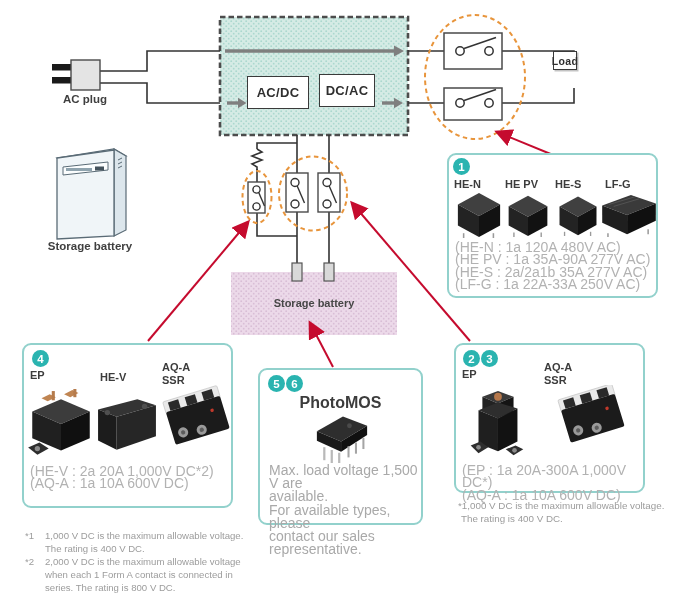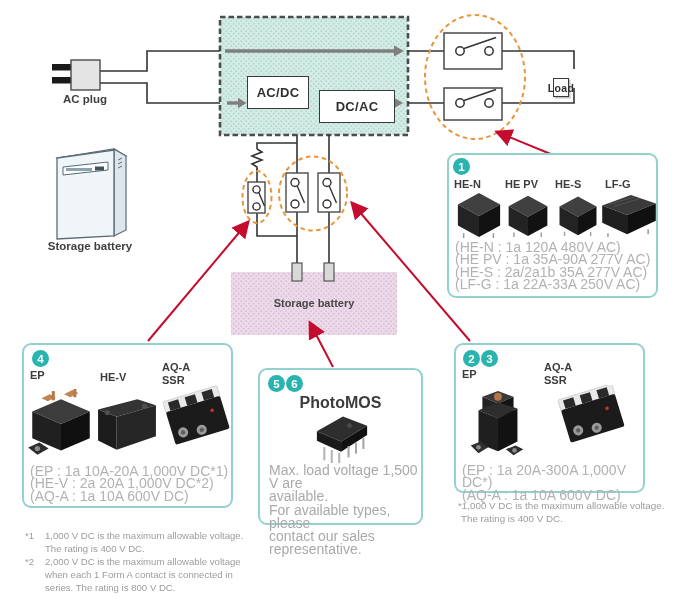--- a/index.html
+++ b/index.html
@@ -213,23 +213,23 @@
       <line x1="558" y1="157" x2="497" y2="132" marker-end="url(#mred)"></line>
       <line x1="148" y1="341" x2="248" y2="222" marker-end="url(#mred)"></line>
       <line x1="470" y1="341" x2="352" y2="203" marker-end="url(#mred)"></line>
       <line x1="333" y1="367" x2="310" y2="323" marker-end="url(#mred)"></line>
     </g>
   </svg>
 
 
   <div class="wbox" style="left:247px;top:76px;width:62px;height:33px;">AC/DC</div>
 
-  <div class="wbox" style="left:319px;top:90px;width:76px;height:33px;">DC/AC</div>
-
-  <div class="wbox loadbox" style="left:553px;top:78px;width:16px;height:19px;">Load</div>
+  <div class="wbox" style="left:319px;top:74px;width:56px;height:33px;">DC/AC</div>
+
+  <div class="wbox loadbox" style="left:553px;top:51px;width:24px;height:19px;">Load</div>
 
   <div class="lbl" style="left:50px;top:93px;width:70px;">AC plug</div>
 
   <div class="lbl" style="left:25px;top:240px;width:130px;">Storage battery</div>
 
   <div class="lbl" style="left:231px;top:297px;width:166px;font-size:11px;color:#474747;">Storage battery</div>
 
   <div class="panel" style="left:447px;top:153px;width:211px;height:145px;">
     <div class="badge" style="left:4px;top:3px;">1</div>
     <div class="rname" style="left:5px;top:23px;">HE-N</div>
@@ -265,21 +265,20 @@
     <svg class="relay-img" style="left:4px;top:44px;" width="66" height="76">
         <use href="#sym-ep"></use>
       </svg>
     <svg class="relay-img" style="left:72px;top:50px;" width="62" height="60">
         <use href="#sym-hev"></use>
       </svg>
     <svg class="relay-img" style="left:134px;top:40px;" width="76" height="72">
         <use href="#sym-ssr"></use>
       </svg>
     <div class="specs" style="left:6px;top:120px;">
-      <div>(EP : 1a 10A-20A 1,000V DC*1)</div>
       <div>(HE-V : 2a 20A 1,000V DC*2)</div>
       <div>(AQ-A : 1a 10A 600V DC)</div>
     </div>
   </div>
 
   <div class="panel" style="left:258px;top:368px;width:165px;height:157px;">
     <div class="badge" style="left:8px;top:5px;">5</div>
     <div class="badge" style="left:26px;top:5px;">6</div>
     <div class="ptitle" style="top:24px;">PhotoMOS</div>
     <svg class="relay-img" style="left:49px;top:39px;" width="66" height="54">

